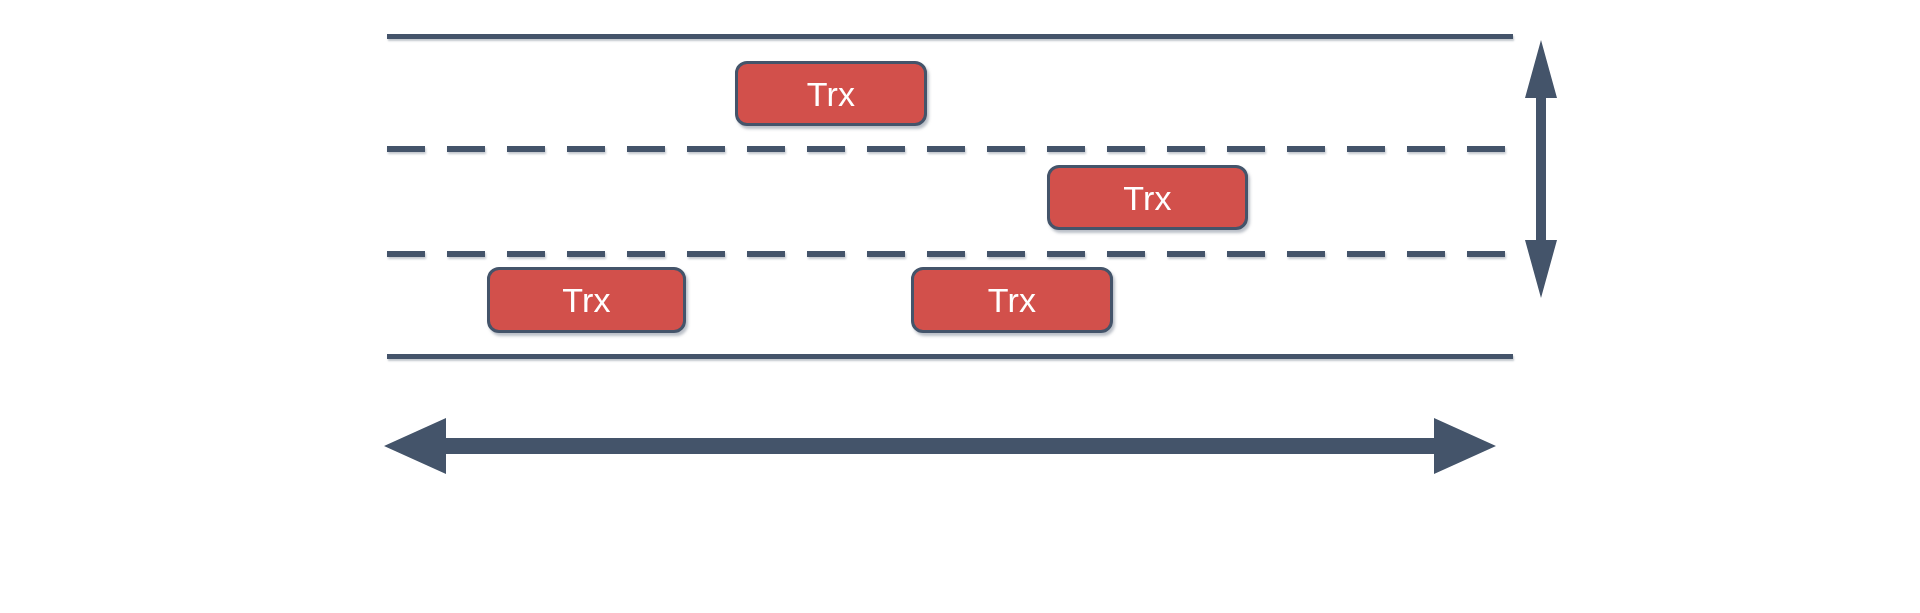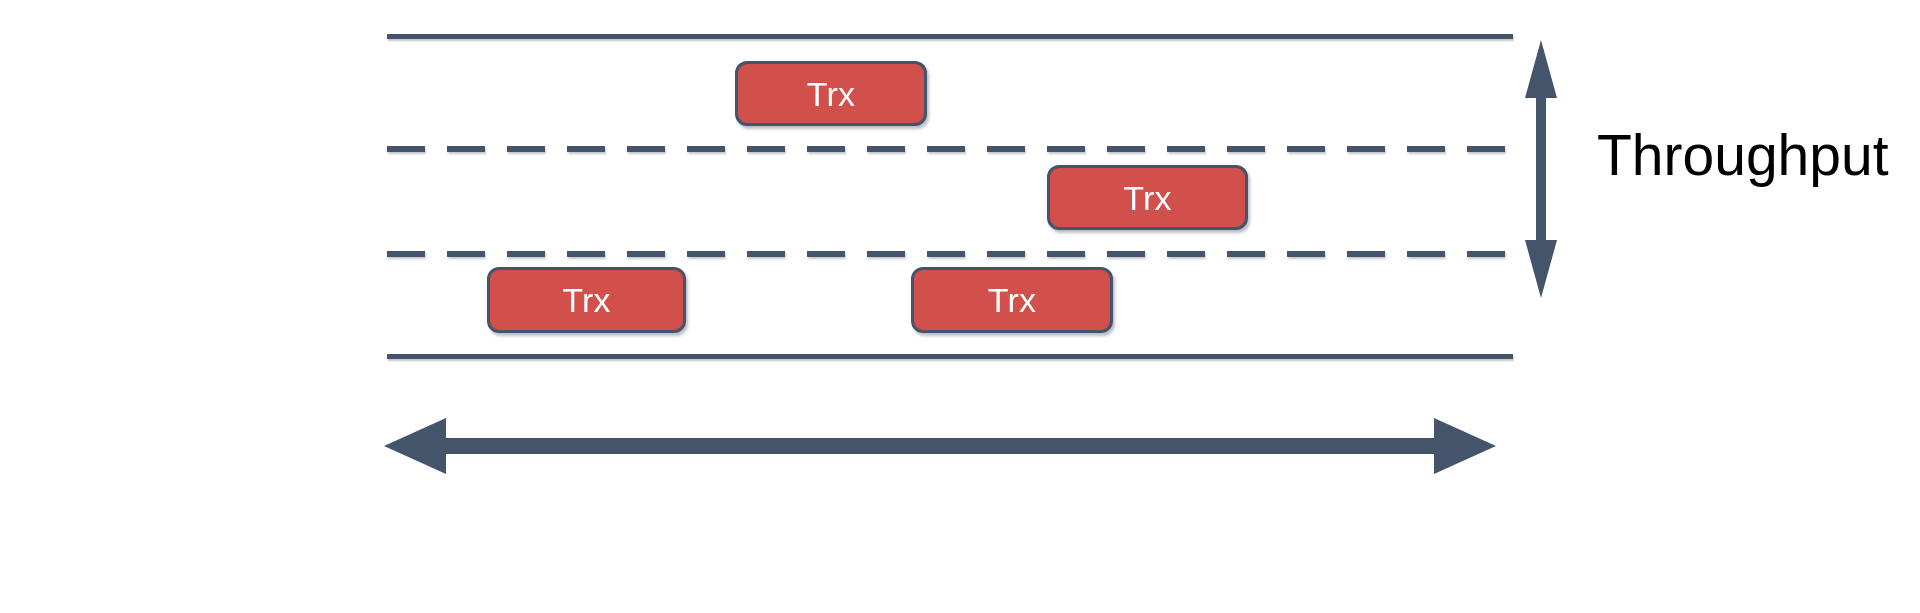--- a/index.html
+++ b/index.html
@@ -111,16 +111,15 @@
       <polygon points="17,0 33,58 22,58 22,200 33,200 17,258 1,200 12,200 12,58 1,58"></polygon>
     </g>
   </svg>
 
   <svg class="h-arrow" viewBox="0 0 1112 56" preserveAspectRatio="none">
     <g fill="#44546A">
       <polygon points="0,28 62,0 62,20 1050,20 1050,0 1112,28 1050,56 1050,36 62,36 62,56"></polygon>
     </g>
   </svg>
 
-  <div class="label label-throughput">Throughput</div>
 
 
 </div>
 
 </body></html>

